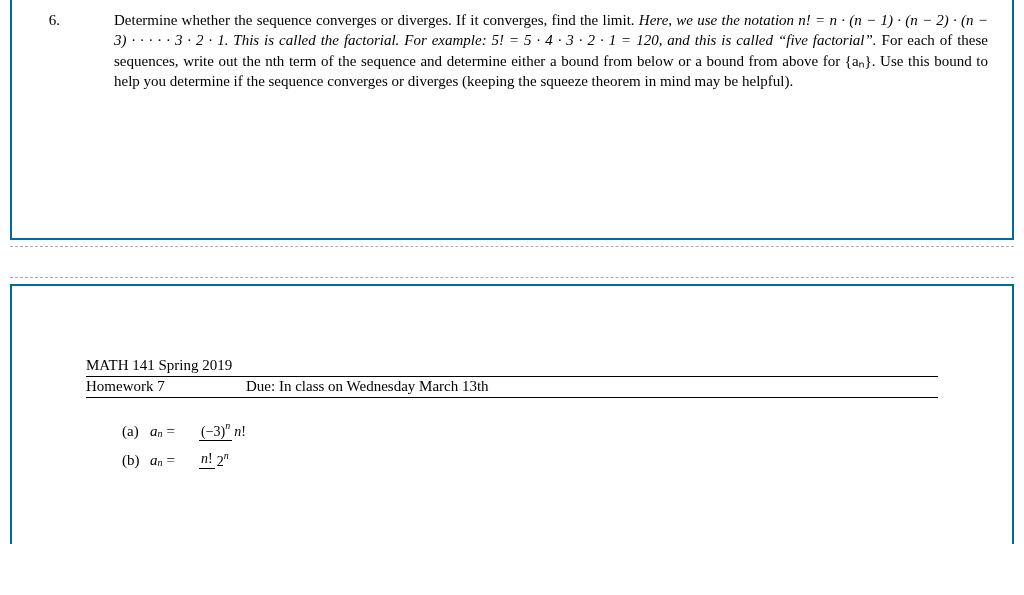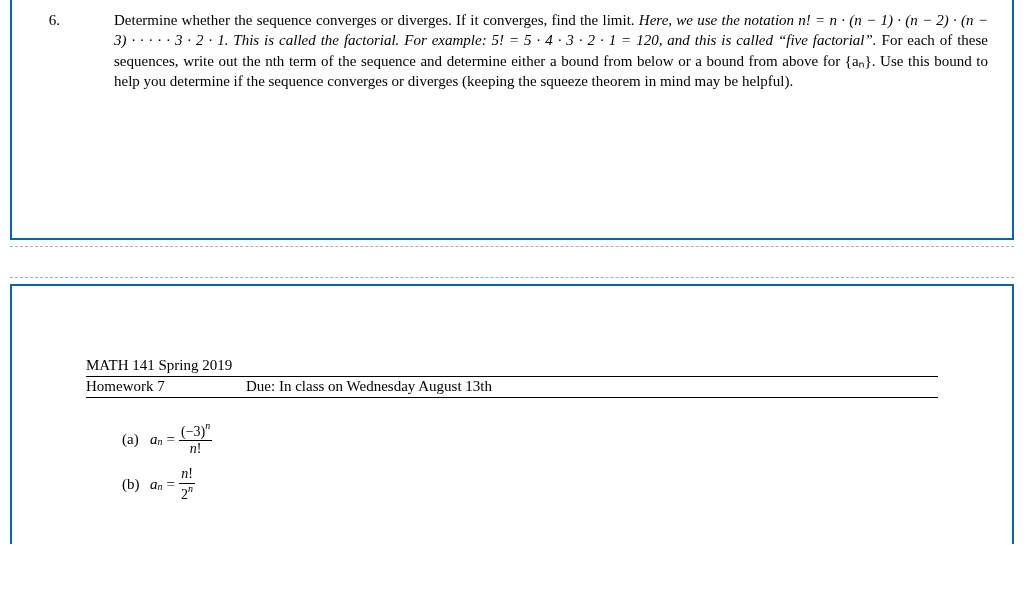--- a/index.html
+++ b/index.html
@@ -70,24 +70,24 @@
   }
   .sub-label {
     width: 28px;
   }
   .eqn {
     display: inline-flex;
     align-items: center;
   }
   .frac {
     display: inline-flex;
-    flex-direction: column;
+    flex-direction: row;
     align-items: center;
     vertical-align: middle;
-    margin: 0 0;
+    margin: 0 20px;
     line-height: 1.05;
     font-size: 14px;
   }
   .frac .num {
     padding: 0 2px 1px 2px;
     border-bottom: 1px solid #000;
   }
   .frac .den {
     padding: 1px 2px 0 2px;
   }
@@ -109,21 +109,21 @@
 </div>
 
 <div class="separator-band"></div>
 
 <div class="page-section bot-section">
 
   <div class="header-block">
     <div class="header-line">MATH 141 Spring 2019</div>
     <div class="header-line header-row2">
       <span class="hw-label">Homework 7</span>
-      <span>Due:  In class on Wednesday August 13th</span>
+      <span>Due:  In class on Wednesday March 13th</span>
     </div>
   </div>
 
   <div class="sub-items">
 
     <div class="sub-item">
       <span class="sub-label">(a)</span>
       <span class="eqn">
         <span style="font-style:italic;">a</span>
           <span class="sub" style="font-style:italic;">n</span>

